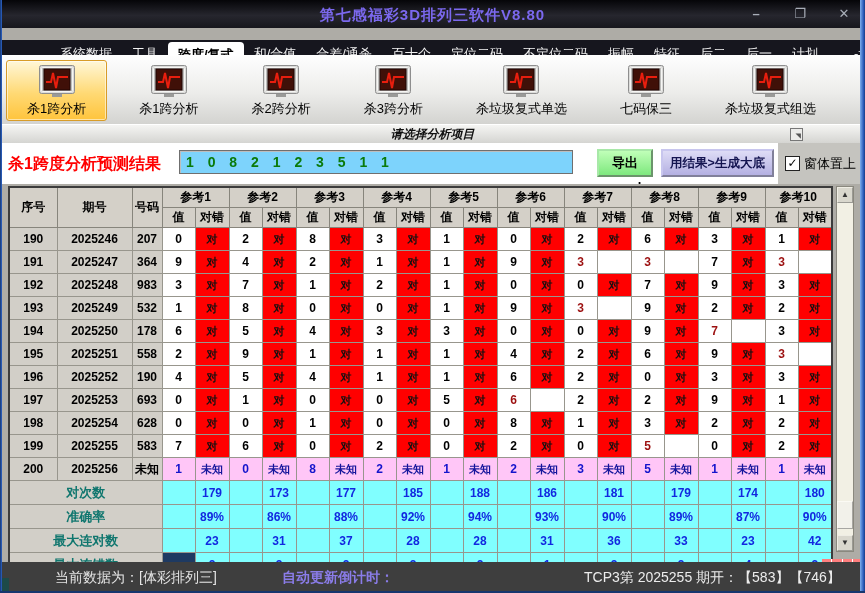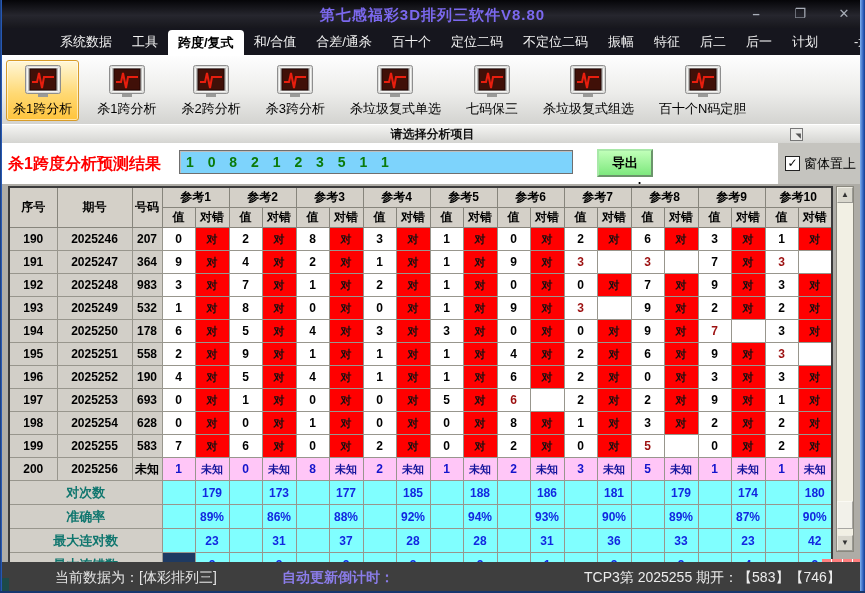--- a/index.html
+++ b/index.html
@@ -17,42 +17,42 @@
   
   .titlebar{position:absolute;left:0;top:0;width:100%;height:28px;
     background:linear-gradient(#050508,#26262e 55%,#17171d);}
   .title-text{position:absolute;left:0;right:0;top:0;text-align:center;line-height:29px;
     color:#7b68ee;font-size:15px;font-weight:bold;letter-spacing:1px;}
   .win-controls{position:absolute;right:6px;top:4px;display:flex;gap:14px;}
   .win-btn{width:30px;height:20px;text-align:center;line-height:20px;color:#a8aeb8;
     font-size:13px;font-weight:bold;}
 
   
-  .menubar{position:absolute;left:0;top:28px;width:100%;height:27px;background:#16161e;
+  .menubar{position:absolute;left:0;top:40px;width:100%;height:27px;background:#16161e;
     display:flex;align-items:stretch;padding-left:50px;box-sizing:border-box;}
   .menu-item{color:#f2f2f2;font-size:13px;padding:0 10px;line-height:27px;white-space:nowrap;}
   .menu-item.selected{background:#ffffff;color:#000;border-radius:4px 4px 0 0;margin-top:2px;line-height:25px;font-weight:bold;}
   .menu-item:last-child{margin-left:16px;}
 
   
   .toolbar{position:absolute;left:0;top:55px;width:100%;height:69px;
     background:linear-gradient(#fefefe,#ececea 55%,#d3d3d0);
     border-top:1px solid #fff;box-sizing:border-box;
     display:flex;align-items:center;gap:11px;padding-left:6px;}
   .tool-btn{display:flex;flex-direction:column;align-items:center;gap:2px;
-    padding:4px 6px 2px;border:1px solid transparent;border-radius:3px;}
+    padding:4px 20px 2px;border:1px solid transparent;border-radius:3px;}
   .tool-btn.active{background:linear-gradient(#fff7d8,#ffd974 55%,#ffc43c);
     border-color:#d89c28;box-shadow:inset 0 0 0 1px rgba(255,255,255,.55);}
   .tool-label{font-size:13px;color:#000;white-space:nowrap;}
   .ecg-icon{display:block;height:33px;}
 
   
   .captionbar{position:absolute;left:0;top:124px;width:100%;height:30px;
     background:linear-gradient(#f5f5f3,#c3c3bf);border-top:1px solid #fff;border-bottom:1px solid #95959a;
-    box-sizing:border-box;text-align:center;font-size:12px;font-weight:bold;color:#111;line-height:18px;}
+    box-sizing:border-box;text-align:center;font-size:12px;font-weight:bold;color:#111;line-height:18px;font-style:italic;}
   .launcher{position:absolute;right:62px;top:3px;width:11px;height:11px;border:1px solid #777;
     background:#ececea;}
   .launcher::after{content:"◥";position:absolute;right:1px;top:-2px;font-size:7px;color:#555;}
 
   
   .resultbar{position:absolute;left:0;top:143px;width:100%;height:41px;background:#ffffff;}
   .result-label{position:absolute;left:8px;top:11px;color:#ff0000;font-size:16px;font-weight:bold;}
   .result-input{position:absolute;left:179px;top:7px;width:386px;height:22px;
     border:1px solid #6f6f6f;box-shadow:inset 1px 1px 0 #bdbdbd;background:#7dd3fc;
     color:#0a7a0a;font-size:14px;font-weight:bold;letter-spacing:5px;padding:0 0 0 6px;
@@ -238,20 +238,21 @@
 
 <div class="captionbar">
   <span>请选择分析项目</span>
   <span class="launcher"></span>
 </div>
 
 <div class="resultbar">
   <span class="result-label">杀1跨度分析预测结果</span>
   <input class="result-input" value="1 0 8 2 1 2 3 5 1 1" style="">
   <div class="btn btn-export">导出excel</div>
+  <div class="btn btn-generate">用结果&gt;生成大底</div>
   <div class="checkbox-zone">
     <span class="checkbox"></span>
     <span class="checkbox-label">窗体置上</span>
   </div>
 </div>
 
 <div class="content">
   <table class="grid">
       <colgroup>
         <col style="width: 48px;">

